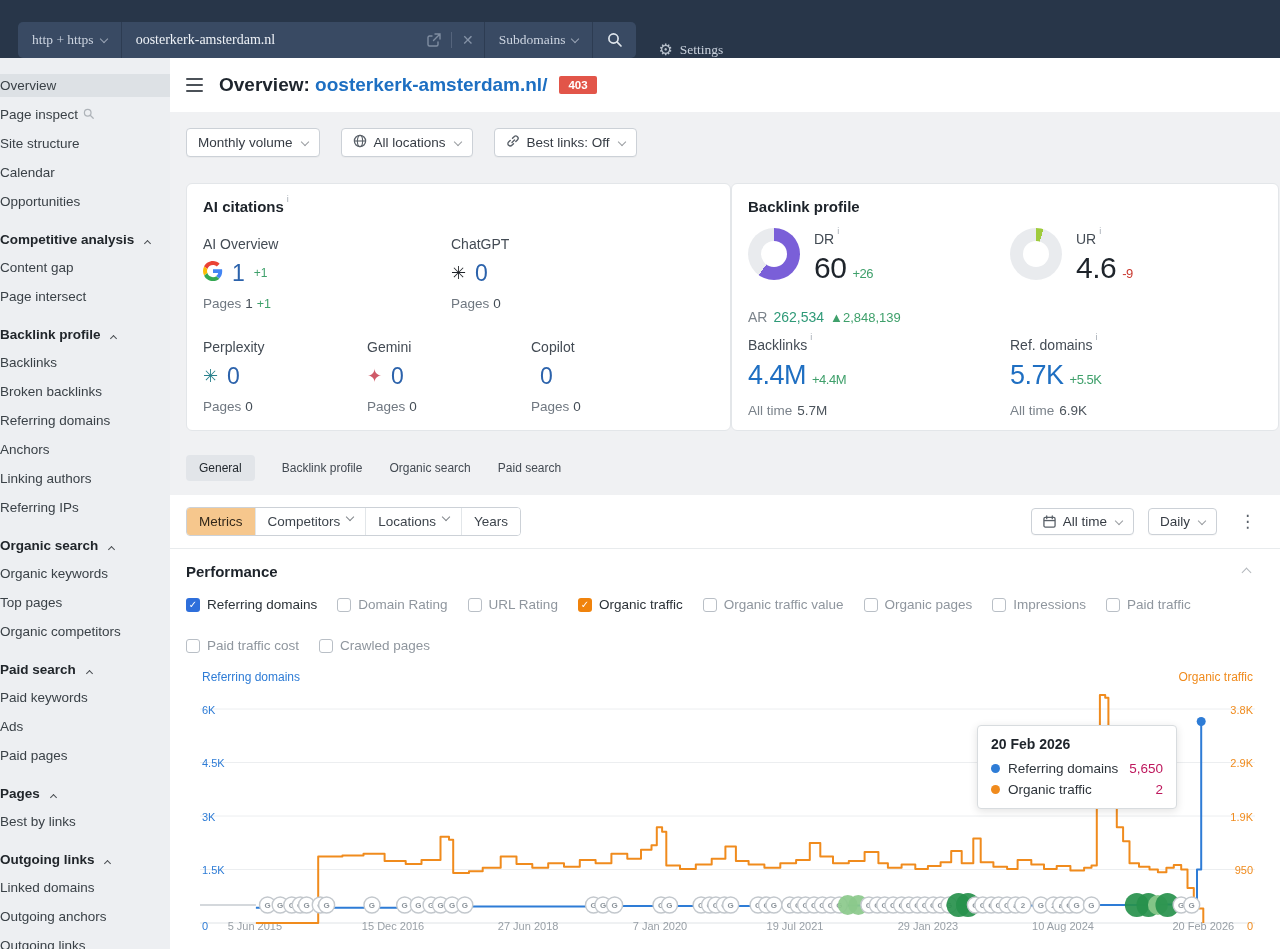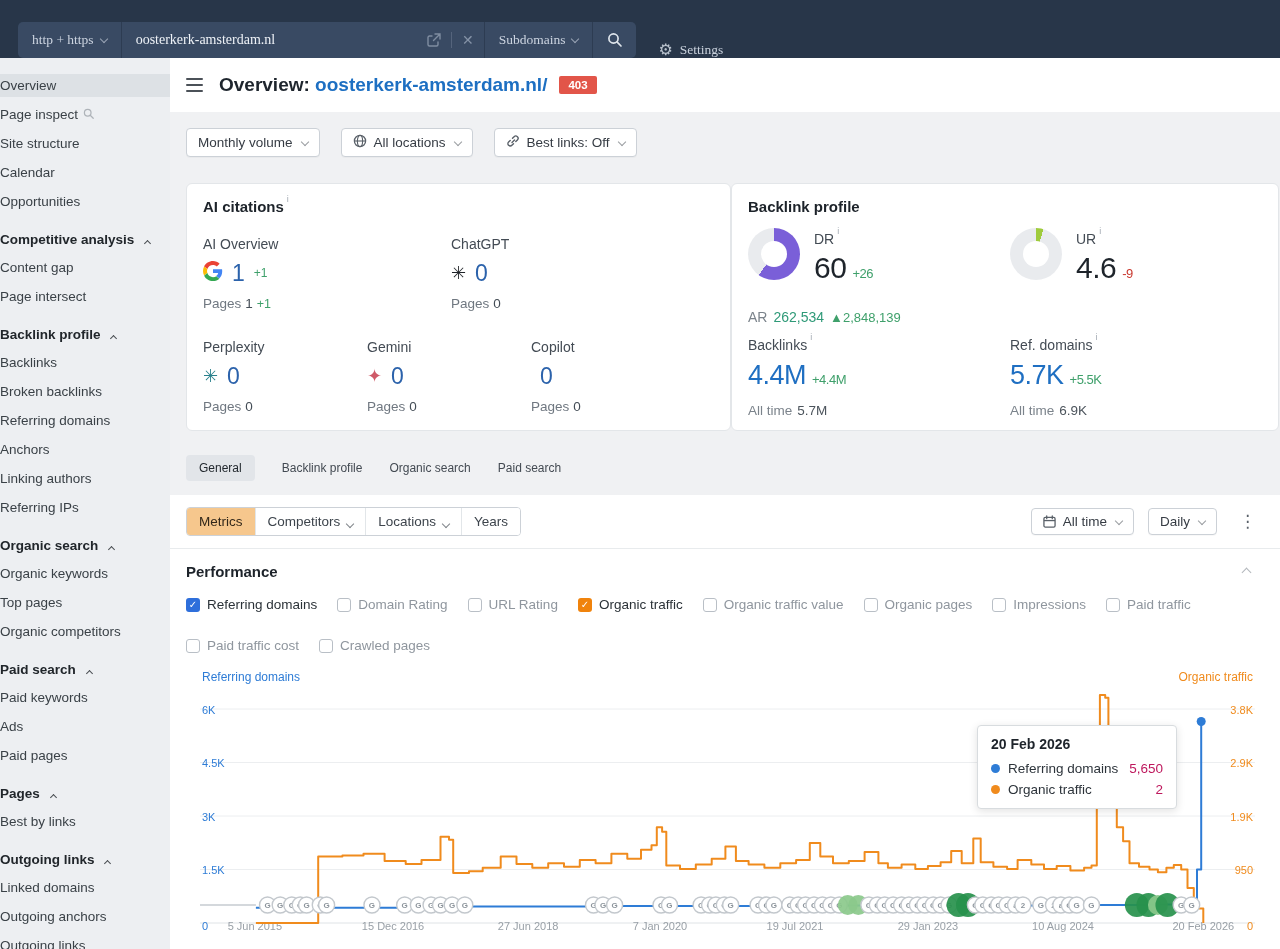--- a/index.html
+++ b/index.html
@@ -94,21 +94,21 @@
   .alltime b { font-weight:normal; color:#4c545c; margin-left:5px; }
 
   .tabs { display:flex; align-items:center; gap:27px; margin-top:24px; }
   .tab { font-size:12px; color:#434a52; padding:6px 0; cursor:pointer; }
   .tab.active { background:#e2e5e9; border-radius:4px; padding:6px 13px; color:#22282e; }
 
   .metrics-bar { background:#fff; display:flex; align-items:center; padding:12px 16px;
     border-bottom:1px solid #e8ebed; }
   .seg { display:inline-flex; border:1px solid #ccd1d7; border-radius:4px; overflow:hidden; background:#fff; }
   .seg button { border:0; background:#fff; padding:6px 12px; font-size:13.5px; color:#3d444c;
-    border-left:1px solid #e2e6e9; cursor:pointer; font-family:inherit; display:flex; align-items:flex-end; }
+    border-left:1px solid #e2e6e9; cursor:pointer; font-family:inherit; display:flex; align-items:flex-start; }
   .seg button:first-child { border-left:0; }
   .seg button.active { background:#f6c78d; color:#33281a; }
   .mb-right { margin-left:auto; display:flex; align-items:center; gap:14px; }
   .kebab { font-size:17px; color:#596069; padding:0 8px; cursor:pointer; }
 
   .performance { padding:14px 16px 0; }
   .perf-head { display:flex; align-items:center; }
   .perf-head h2 { font-size:15px; color:#1d232a; }
   .perf-head .chev { margin-left:auto; margin-right:14px; color:#8a9199; width:7px; height:7px; }
   .checks { display:flex; flex-wrap:wrap; column-gap:20px; row-gap:13px; margin-top:17px; }

